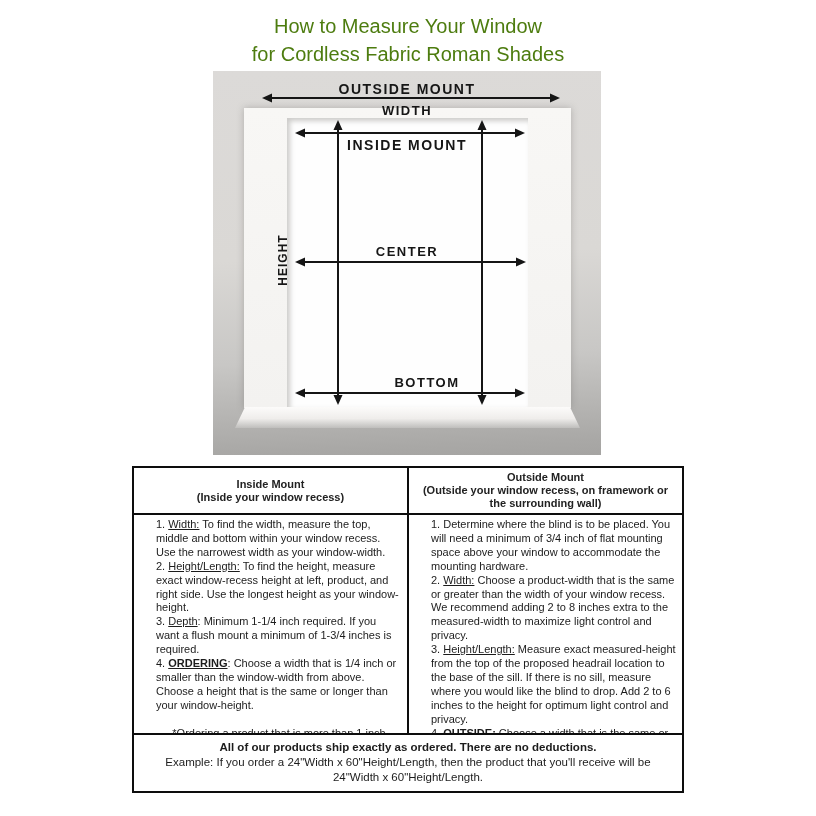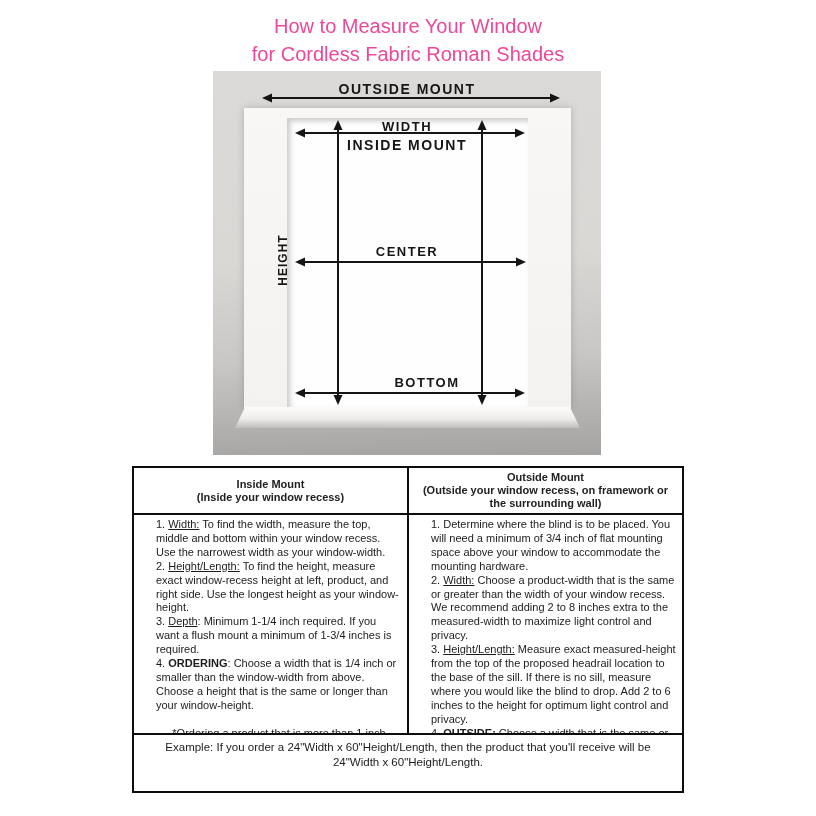--- a/index.html
+++ b/index.html
@@ -6,21 +6,21 @@
   html,body { background:#ffffff; }
   body {
     width:816px; height:816px; position:relative;
     font-family:"Liberation Sans", sans-serif;
     color:#222;
   }
 
   
   .title {
     position:absolute; top:12px; left:0; width:100%;
-    text-align:center; font-size:20px; line-height:28px; color:#ec4899;
+    text-align:center; font-size:20px; line-height:28px; color:#4d7c0f;
   }
 
   
   .photo {
     position:absolute; left:213px; top:71px; width:388px; height:384px;
     background:linear-gradient(178deg,#dcdad8 0%,#dad8d5 48%,#c8c7c5 74%,#a9a8a6 96%,#a5a4a2 100%);
     overflow:hidden;
   }
   .casing {
     position:absolute; left:31px; top:37px; width:327px; height:300px;
@@ -63,21 +63,21 @@
   .hcell.left-col { border-right:2px solid #0d0d0d; }
   .tbody { display:flex; height:218px; }
   .bcell {
     flex:1; padding:3px 5px 0 5px; font-size:11px; line-height:13.9px;
     color:#1c1c1c; overflow:hidden;margin-left:17px;
   }
   .bcell.left-col { border-right:2px solid #0d0d0d; }
   .item { margin:0; }
   .note { margin-top:14px;text-align:center; }
   .u { text-decoration:underline; }
-  .term-b { font-weight:bold; }
+  .term-b { text-decoration:underline; font-weight:bold; }
   .tfoot {
     border-top:2px solid #0d0d0d; height:58px; text-align:center;
     padding-top:5px; font-size:11.5px; line-height:15px; color:#1c1c1c;
   }
   .tfoot .b1 { font-weight:bold; font-size:11.5px; }
 </style>
 </head>
 <body>
 
 <div class="title">
@@ -123,21 +123,21 @@
     </g>
 
     <g stroke="#151515" fill="#151515">
       <line x1="269" y1="57" x2="269" y2="326" stroke-width="2"></line>
       <polygon points="269,49 264.5,59 273.5,59" stroke="none"></polygon>
       <polygon points="269,334 264.5,324 273.5,324" stroke="none"></polygon>
     </g>
   </svg>
 
   <div class="lbl mount centered" style="top:11px;">OUTSIDE MOUNT</div>
-  <div class="lbl centered" style="top:33px;margin-top:16px;">WIDTH</div>
+  <div class="lbl centered" style="top:33px;">WIDTH</div>
   <div class="lbl mount centered" style="top:67px;">INSIDE MOUNT</div>
   <div class="lbl centered" style="top:174px;">CENTER</div>
   <div class="lbl centered" style="top:305px;margin-left:20px;">BOTTOM</div>
   <div class="lbl height-lbl">HEIGHT</div>
 </div>
 
 <div class="tbl">
   <div class="thead">
     <div class="hcell left-col">
       <div>Inside Mount</div>
@@ -159,16 +159,17 @@
     </div>
     <div class="bcell">
       <p class="item"><span>1. </span><span>Determine where the blind is to be placed. You will need a minimum of 3/4 inch of flat mounting space above your window to accommodate the mounting hardware.</span></p>
       <p class="item"><span>2. </span><span class="u">Width:</span><span> Choose a product-width that is the same or greater than the width of your window recess. We recommend adding 2 to 8 inches extra to the measured-width to maximize light control and privacy.</span></p>
       <p class="item"><span>3. </span><span class="u">Height/Length:</span><span> Measure exact measured-height from the top of the proposed headrail location to the base of the sill. If there is no sill, measure where you would like the blind to drop. Add 2 to 6 inches to the height for optimum light control and privacy.</span></p>
       <p class="item"><span>4. </span><span class="term-b">OUTSIDE:</span><span> Choose a width that is the same or wider than the product-width from above. Choose a height that is the same or longer than your measured-height.</span></p>
     </div>
   </div>
 
   <div class="tfoot">
+    <div class="b1">All of our products ship exactly as ordered. There are no deductions.</div>
     <div>Example: If you order a 24"Width x 60"Height/Length, then the product that you'll receive will be</div>
     <div>24"Width x 60"Height/Length.</div>
   </div>
 </div>
 
 </body></html>

